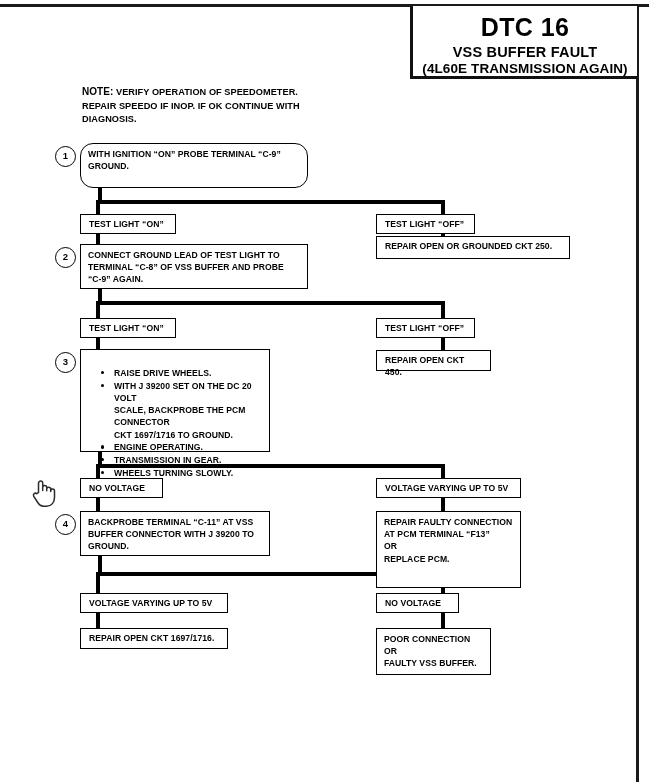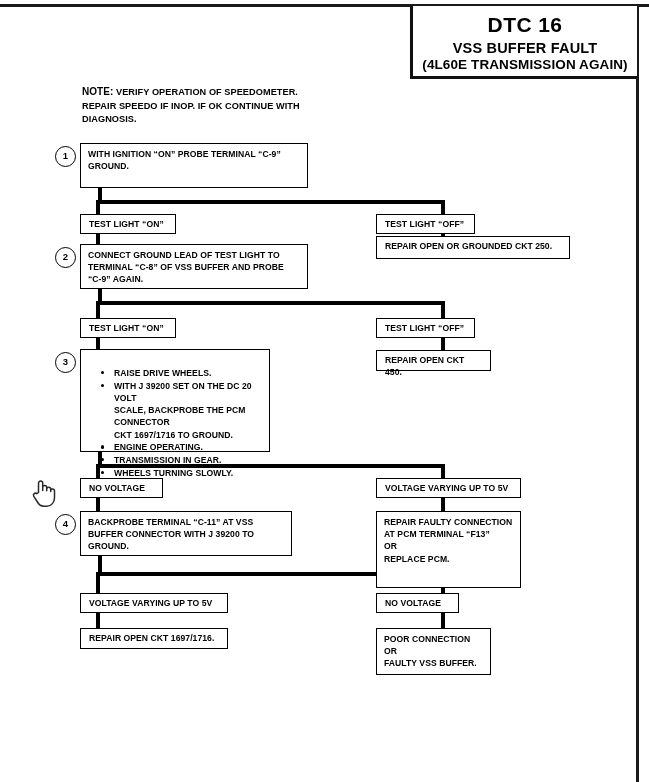--- a/index.html
+++ b/index.html
@@ -45,21 +45,21 @@
     top: 6px;
     width: 227px;
     height: 73px;
     border-left: 3px solid #111;
     border-bottom: 3px solid #111;
     box-sizing: border-box;
     background: #fff;
     text-align: center;
   }
   .title-dtc {
-    font-size: 21px;
+    font-size: 25px;
     font-weight: bold;
     letter-spacing: 0.4px;
     margin-top: 8px;
     line-height: 1.05;
   }
   .title-sub1 {
     font-size: 14.5px;
     font-weight: bold;
     letter-spacing: 0.2px;
     margin-top: 5px;
@@ -187,21 +187,21 @@
   </div>
 
   <div class="note">
     <span class="note-kw">NOTE:</span>
     <span>VERIFY OPERATION OF SPEEDOMETER.</span><br>
     <span>REPAIR SPEEDO IF INOP.  IF OK CONTINUE WITH</span><br>
     <span>DIAGNOSIS.</span>
   </div>
 
   <div class="step-num" style="left:55px; top:146px;">1</div>
-  <div class="box" style="left:80px; top:143px; width:228px; height:45px;">
+  <div class="box" style="left:80px; top:143px; width:228px; height:45px;border-radius:13px;">
     <span class="ln">WITH IGNITION “ON” PROBE TERMINAL “C-9”</span>
     <span class="ln">GROUND.</span>
   </div>
 
   <div class="vline" style="left:98px; top:188px; height:16px;"></div>
   <div class="hline" style="left:98px; top:200px; width:347px;"></div>
   <div class="vline" style="left:96px; top:200px; height:16px;"></div>
   <div class="vline" style="left:441px; top:200px; height:16px;"></div>
 
   <div class="box label" style="left:80px; top:214px; width:96px; height:20px;">
@@ -282,21 +282,21 @@
   <div class="box label" style="left:376px; top:478px; width:145px; height:20px;">
     <span>VOLTAGE VARYING UP TO 5V</span>
   </div>
 
   <div class="vline" style="left:96px; top:498px; height:14px;"></div>
   <div class="vline" style="left:441px; top:498px; height:14px;"></div>
 
   <div class="step-num" style="left:55px; top:514px;">
     <span>4</span>
   </div>
-  <div class="box" style="left:80px; top:511px; width:212px; height:45px;">
+  <div class="box" style="left:80px; top:511px; width:190px; height:45px;">
     <span class="ln">BACKPROBE TERMINAL “C-11” AT VSS</span>
     <span class="ln">BUFFER CONNECTOR WITH J 39200 TO</span>
     <span class="ln">GROUND.</span>
   </div>
 
   <div class="box" style="left:376px; top:511px; width:145px; height:77px;">
     <span class="ln">REPAIR FAULTY CONNECTION</span>
     <span class="ln">AT PCM TERMINAL “F13”</span>
     <span class="ln">OR</span>
     <span class="ln">REPLACE PCM.</span>

